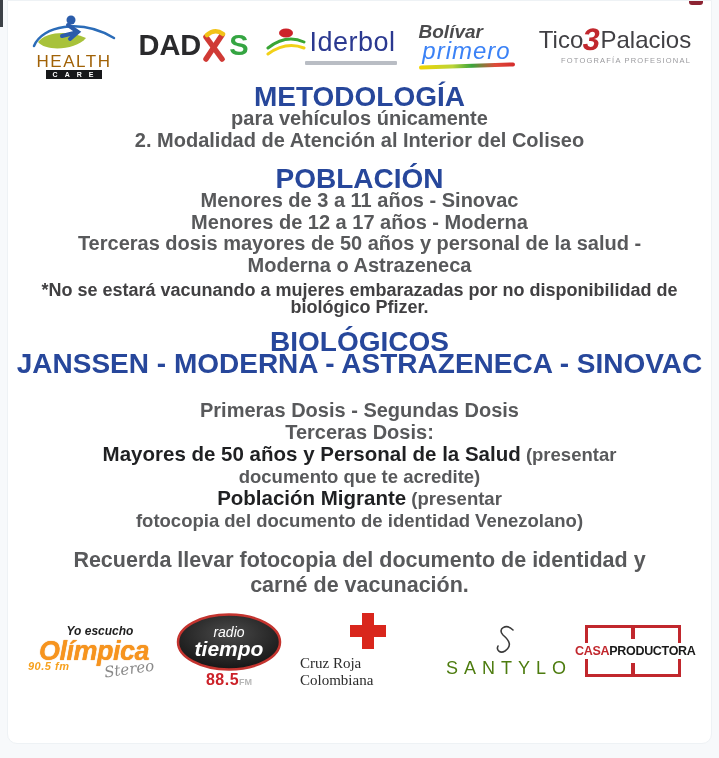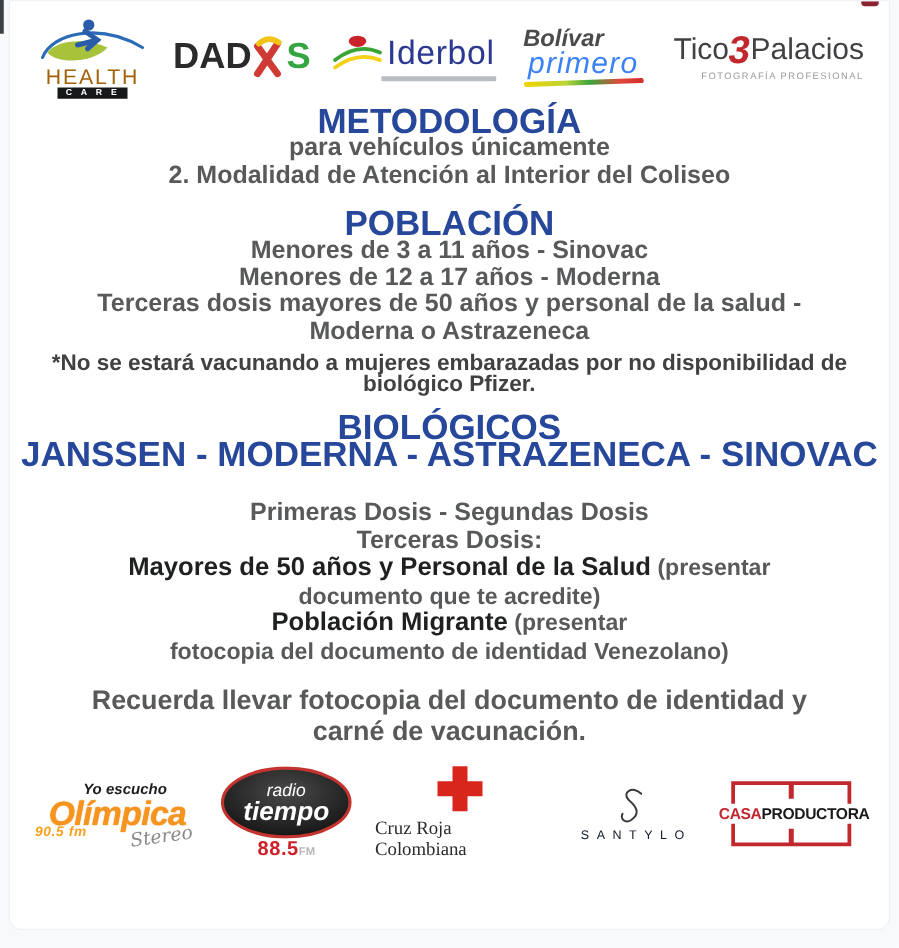--- a/index.html
+++ b/index.html
@@ -74,21 +74,21 @@
   .rt-85{margin-top:3px;font-size:16px;font-weight:bold;color:#cc2229;letter-spacing:0.5px;}
   .rt-fm{font-size:9px;font-weight:bold;color:#b7b7b7;}
   
   .cr{width:135px;align-items:center;}
   .cr-cross{position:relative;width:36px;height:36px;margin-bottom:6px;}
   .cr-cross .v{position:absolute;left:12px;top:0;width:12px;height:36px;background:#d9261c;}
   .cr-cross .h{position:absolute;left:0;top:12px;width:36px;height:12px;background:#d9261c;}
   .cr-name{font-family:"Liberation Serif",serif;font-size:15px;color:#2b2b2b;}
   
   .sa{width:112px;align-items:center;}
-  .sa-name{font-size:10px;color:#0f172a;letter-spacing:6px;margin-top:4px;margin-right:-6px;}
+  .sa-name{font-size:18px;color:#4d7c0f;letter-spacing:6px;margin-top:4px;margin-right:-6px;}
   
   .cp{width:112px;height:60px;position:relative;}
   .cp-frame{position:absolute;left:8px;right:8px;top:4px;bottom:4px;border:3.5px solid #c1272d;}
   .cp-tick{position:absolute;width:4px;height:13px;background:#c1272d;left:50%;margin-left:-2px;}
   .cp-tick.t{top:-2px;} .cp-tick.b{bottom:-2px;}
   .cp-label{position:absolute;left:-2px;right:-2px;top:50%;transform:translateY(-50%);
     background:#fff;text-align:center;font-size:12.5px;font-weight:800;letter-spacing:-0.3px;padding:1px 0;white-space:nowrap;}
   .cp-red{color:#c1272d;} .cp-black{color:#1a1a1a;}
 </style>
 </head>

